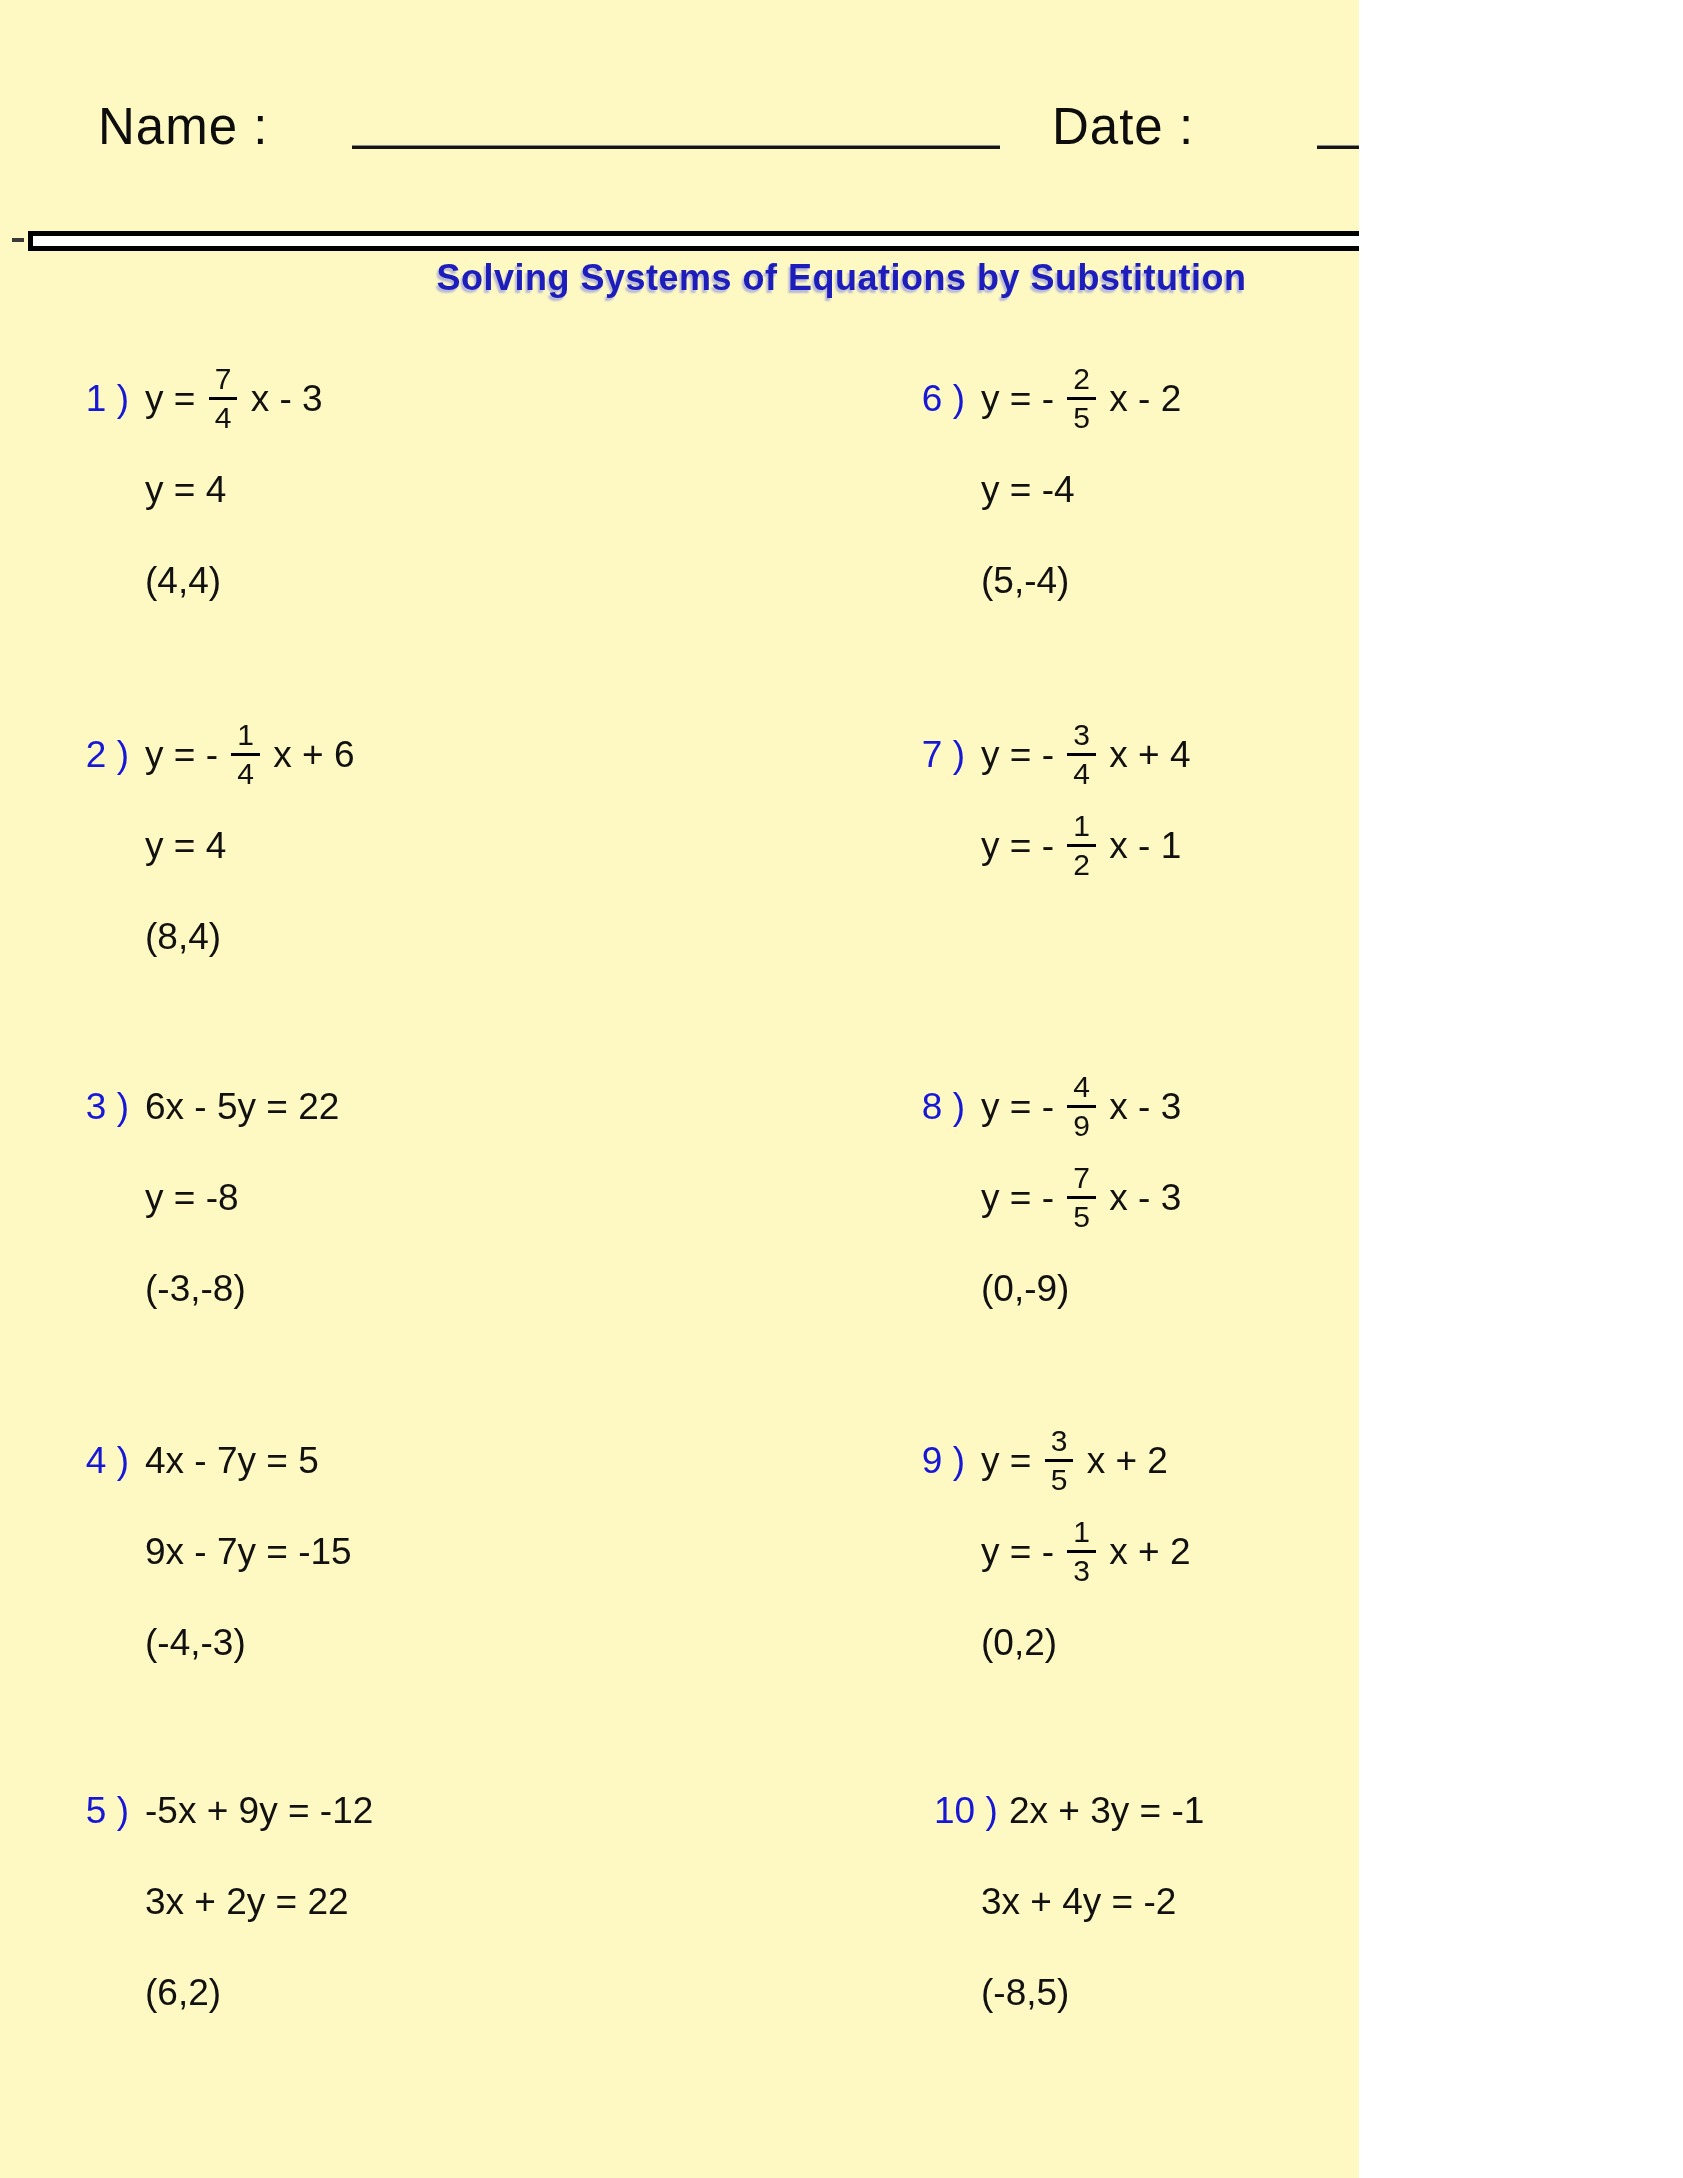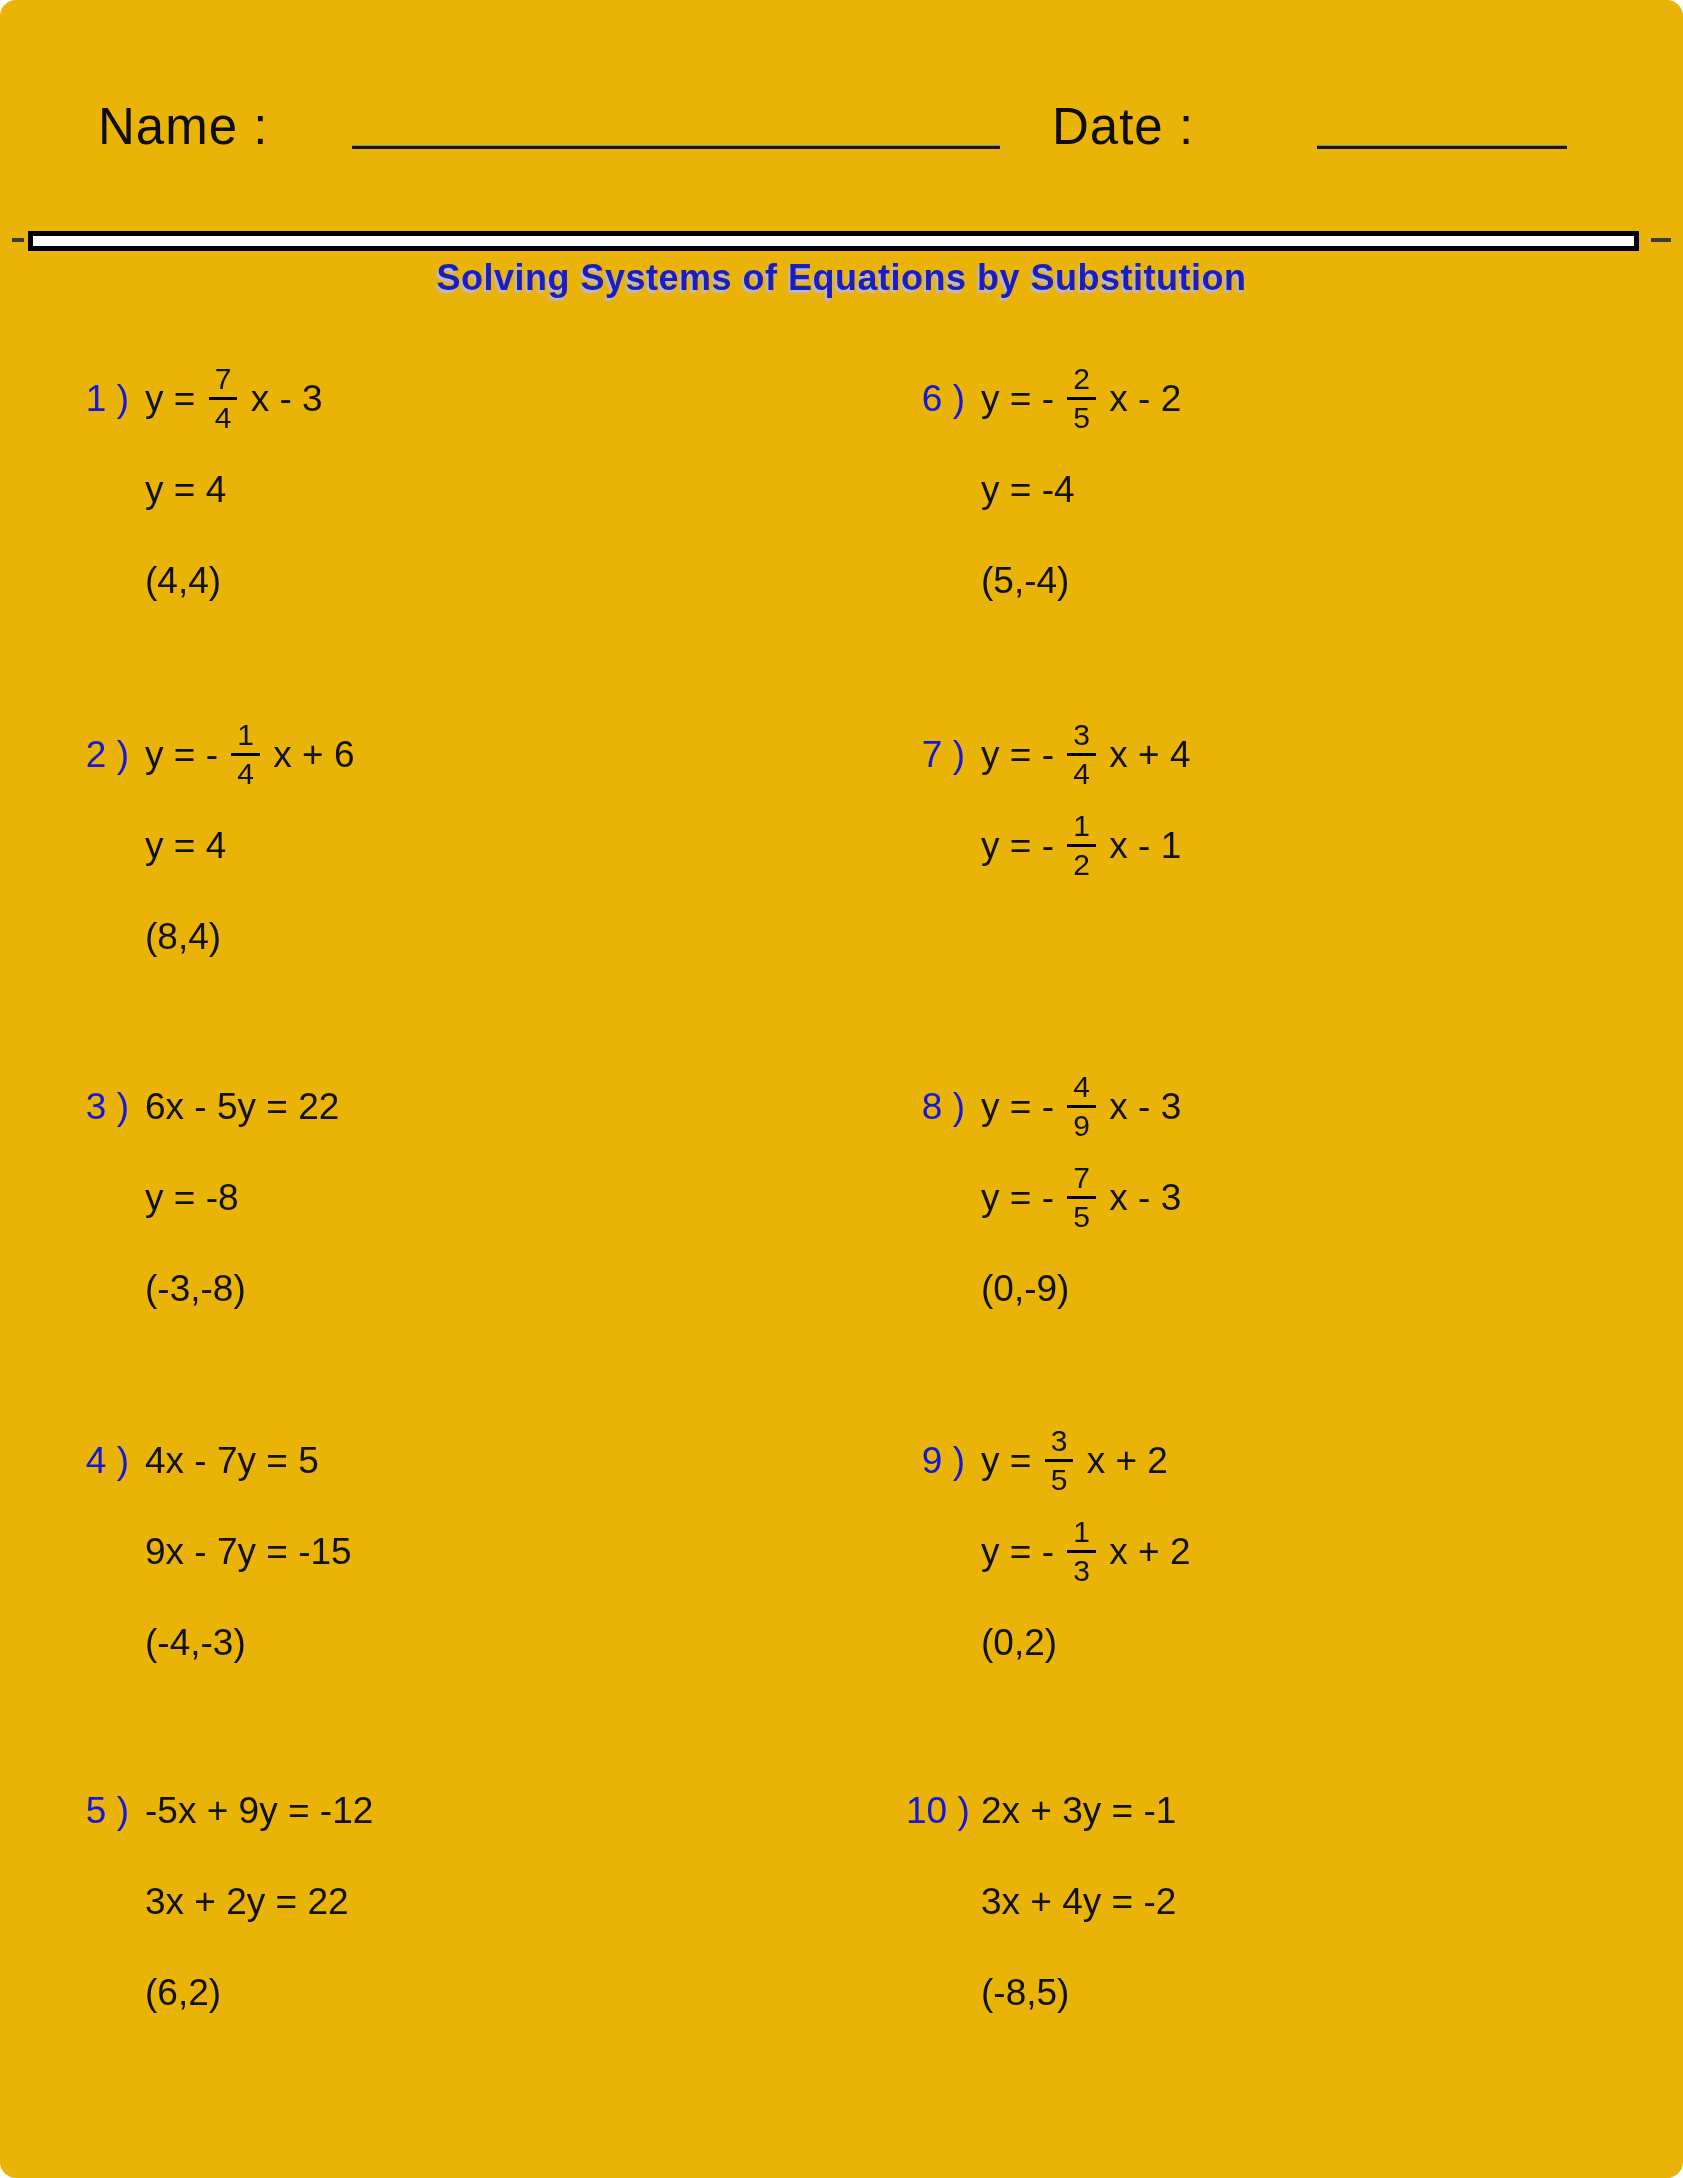--- a/index.html
+++ b/index.html
@@ -2,25 +2,24 @@
 <html><head>
 <meta charset="utf-8">
 <style>
   html, body { margin: 0; padding: 0; background: #ffffff; }
   body {
     font-family: "Liberation Sans", "DejaVu Sans", sans-serif;
     color: #111;
   }
   #page {
     position: relative;
-    width: 1683px;
+    width: 1359px;
     height: 2178px;
-    background: #eab308;
+    background: #fef9c3;
     overflow: hidden;
-    border-radius: 16px;
   }
 
   
   .hdr-label {
     position: absolute;
     font-size: 51px;
     color: #0d0d0d;
     letter-spacing: 1px;
     white-space: pre;
   }
@@ -239,21 +238,21 @@
         <span class="spacer-col"></span>
         <span class="eq"><span class="txt">y = - </span><span class="frac"><span class="fnum">1</span><span class="fden">3</span></span><span class="txt"> x + 2</span></span>
       </div>
       <div class="pline">
         <span class="spacer-col"></span>
         <span class="eq"><span class="txt">(0,2)</span></span>
       </div>
     </div>
       <div class="problem" style="top: 1765px; left: 906px;">
       <div class="pline">
-        <span class="num-col" style="color: rgb(23, 23, 214);">10 )</span>
+        <span class="num-col" style="color: rgb(23, 23, 214); margin-left: 28px;">10 )</span>
         <span class="eq"><span class="txt">2x + 3y = -1</span></span>
       </div>
       <div class="pline">
         <span class="spacer-col"></span>
         <span class="eq"><span class="txt">3x + 4y = -2</span></span>
       </div>
       <div class="pline">
         <span class="spacer-col"></span>
         <span class="eq"><span class="txt">(-8,5)</span></span>
       </div>

